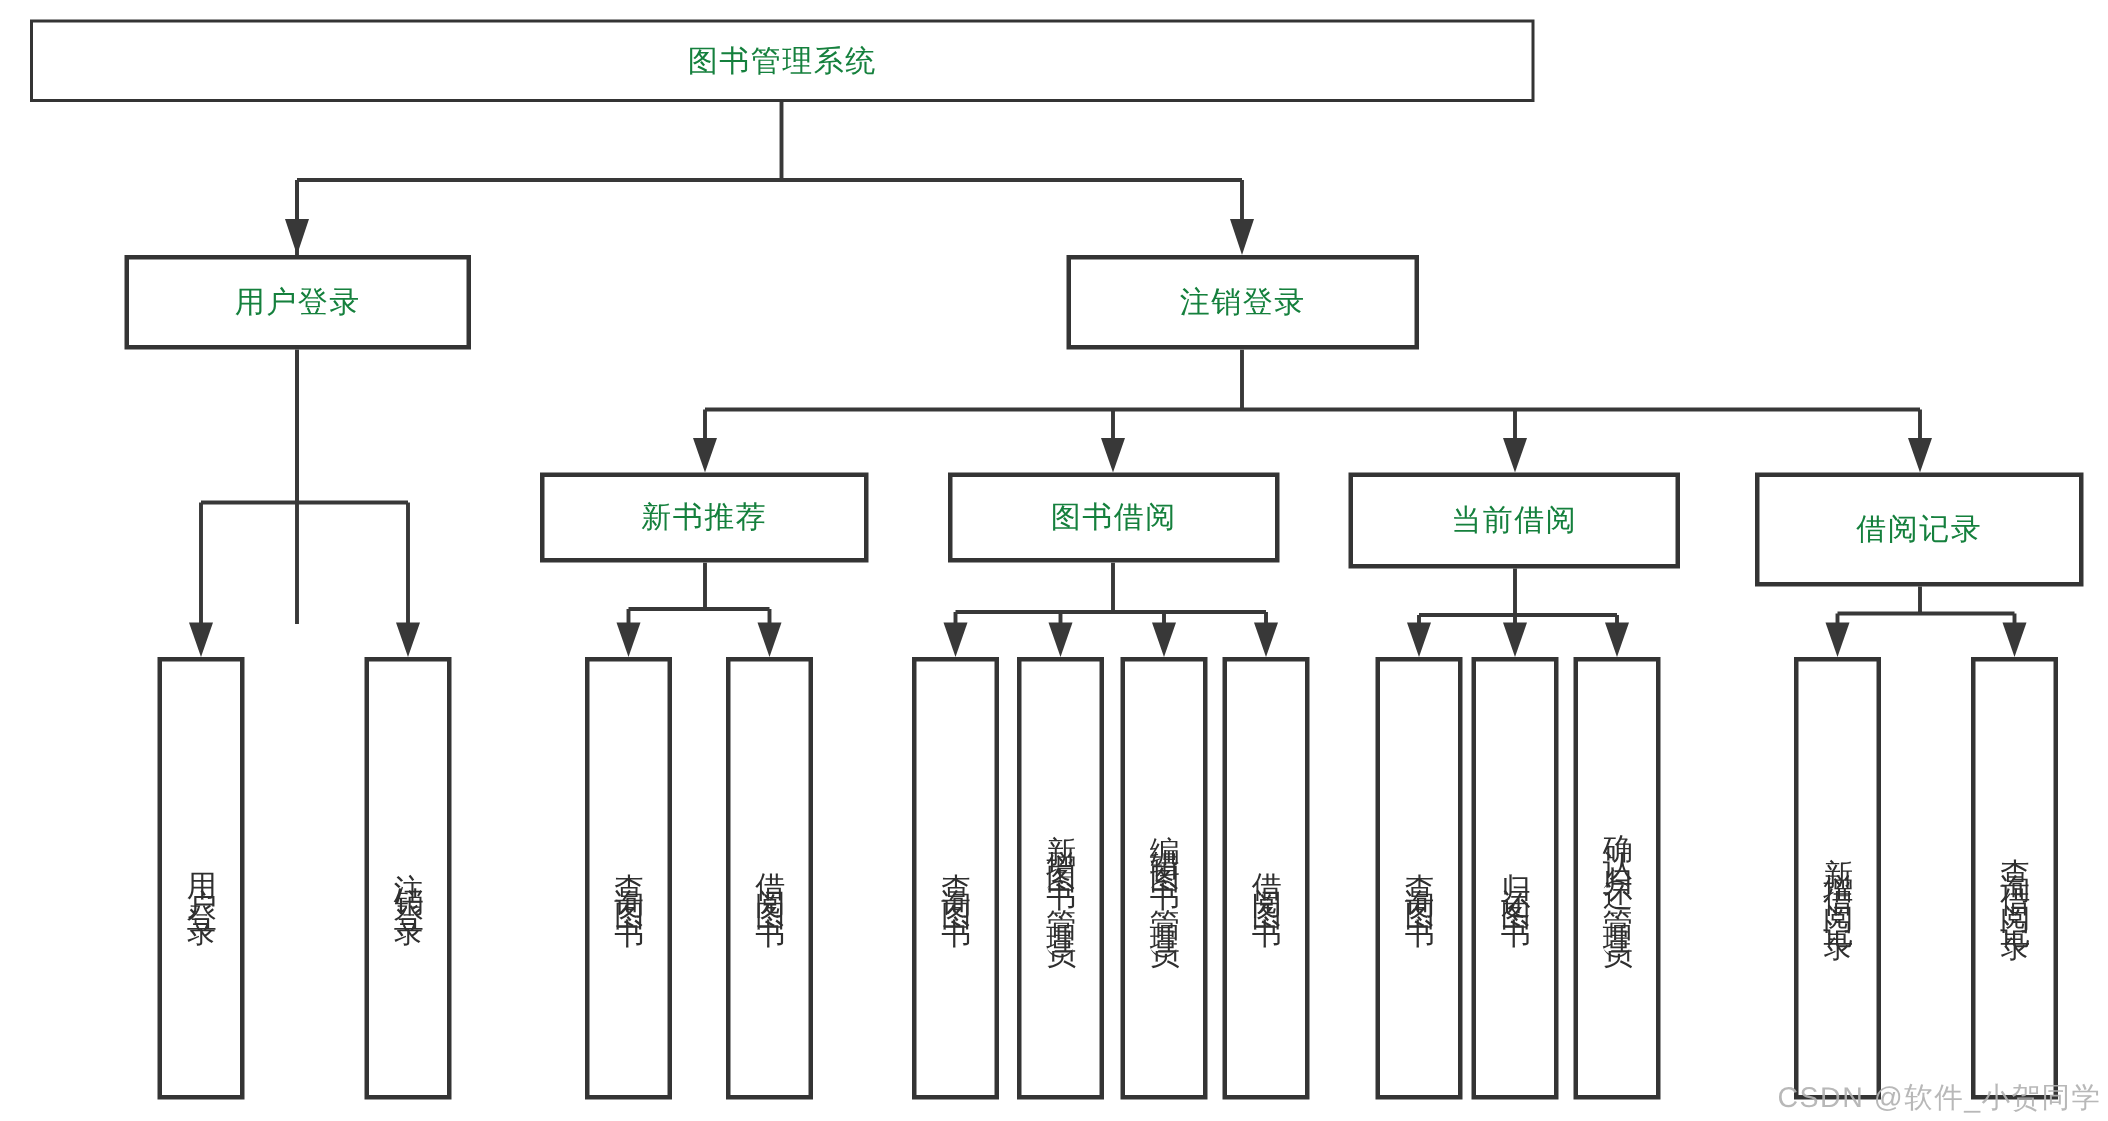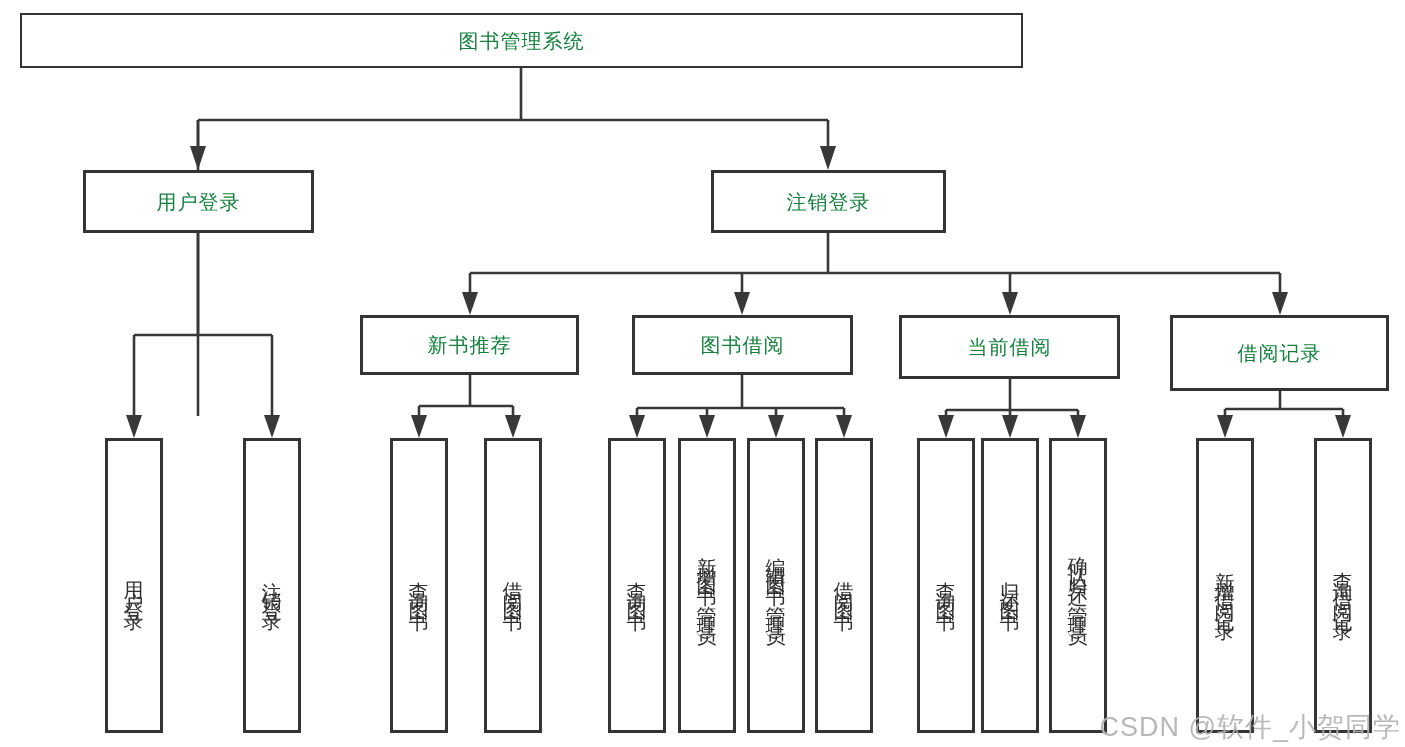--- a/index.html
+++ b/index.html
@@ -48,21 +48,21 @@
     writing-mode: vertical-rl;
     text-orientation: mixed;
     letter-spacing: 10px;
     line-height: 1;
     white-space: nowrap;
   }
   #watermark {
     position: absolute;
     right: 4px;
     bottom: 2px;
-    font-size: 27px;
+    font-size: 19px;
     color: rgba(178, 178, 178, 0.92);
     letter-spacing: 1px;
     z-index: 5;
     pointer-events: none;
   }
 </style>
 </head>
 <body>
 
 <div id="canvas">

